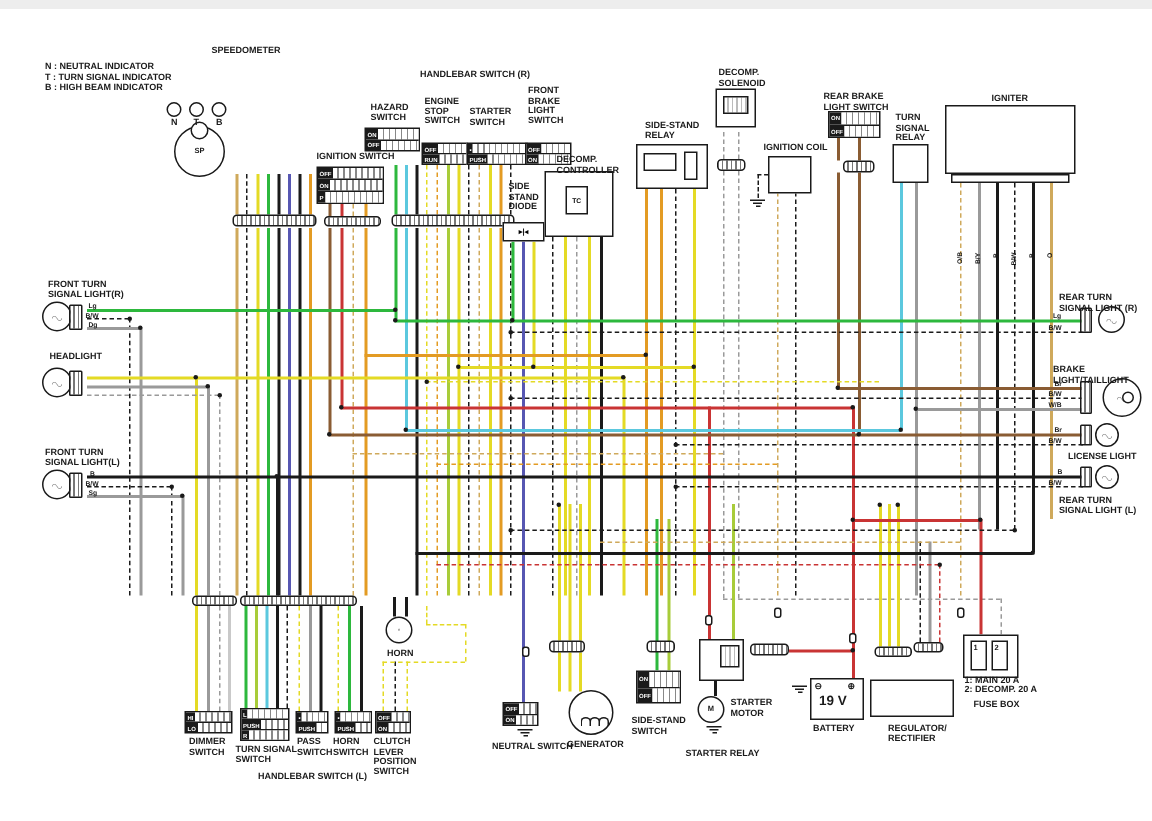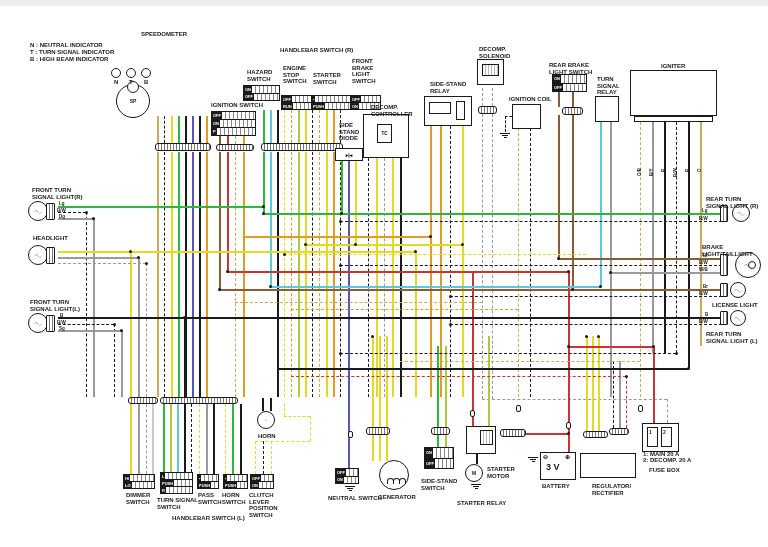--- a/index.html
+++ b/index.html
@@ -291,21 +291,21 @@
     <div class="box" style="left: 580px; top: 447px; width: 56px; height: 25px;"></div>
     <div class="box" style="left: 466px; top: 420px; width: 30px; height: 28px;"></div>
     <div class="hatchbox" style="left: 480px; top: 424px; width: 13px; height: 15px;"></div>
     <div class="box" style="left: 540px; top: 446px; width: 36px; height: 28px;"></div>
     <div class="box" style="left: 642px; top: 417px; width: 37px; height: 29px;"></div>
     <div class="tc" style="left: 377px; top: 118px; width: 15px; height: 19px;">TC</div>
     <div class="fuse" style="left: 647px; top: 421px; width: 11px; height: 20px;">1</div>
     <div class="fuse" style="left: 661px; top: 421px; width: 11px; height: 20px;">2</div>
     <div class="batt-sign" style="left: 543px; top: 447px;">⊖</div>
     <div class="batt-sign" style="left: 565px; top: 447px;">⊕</div>
-    <div class="batt-v" style="left: 546px; top: 456px;">3 V</div>
+    <div class="batt-v" style="left: 546px; top: 456px;">19 V</div>
     <div class="box" style="left: 243px; top: 79px; width: 37px; height: 16px; display: flex; flex-direction: column;">
       <div class="swrow" style="flex: 1 1 0%;">
         <span class="swkey">ON</span>
         <span class="swcells"></span>
       </div>
       <div class="swrow" style="flex: 1 1 0%;">
         <span class="swkey">OFF</span>
         <span class="swcells"></span>
       </div>
     </div>

